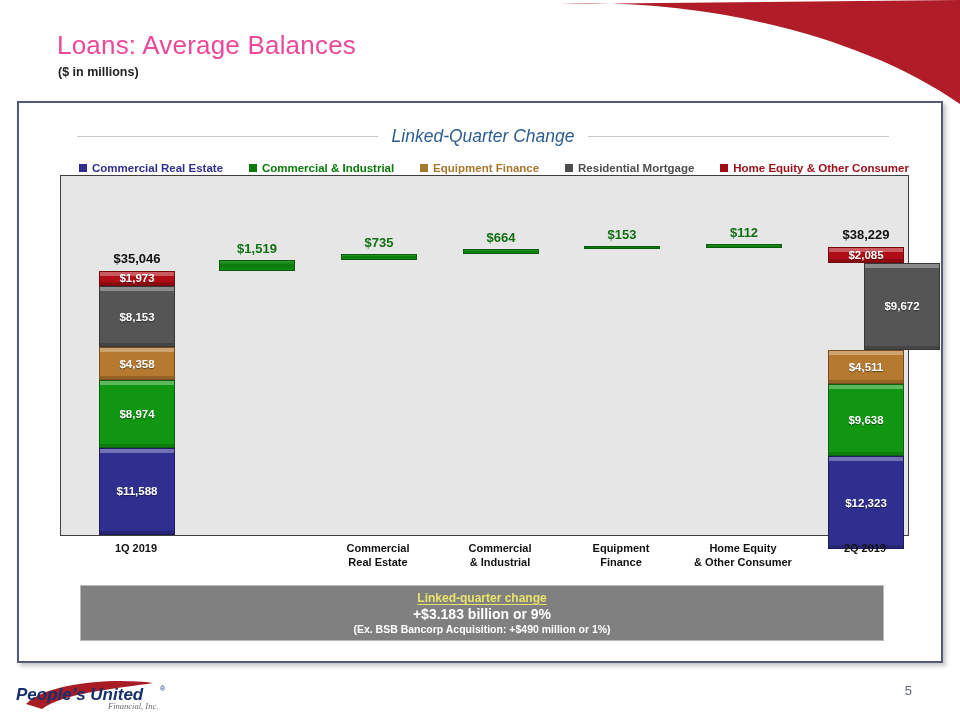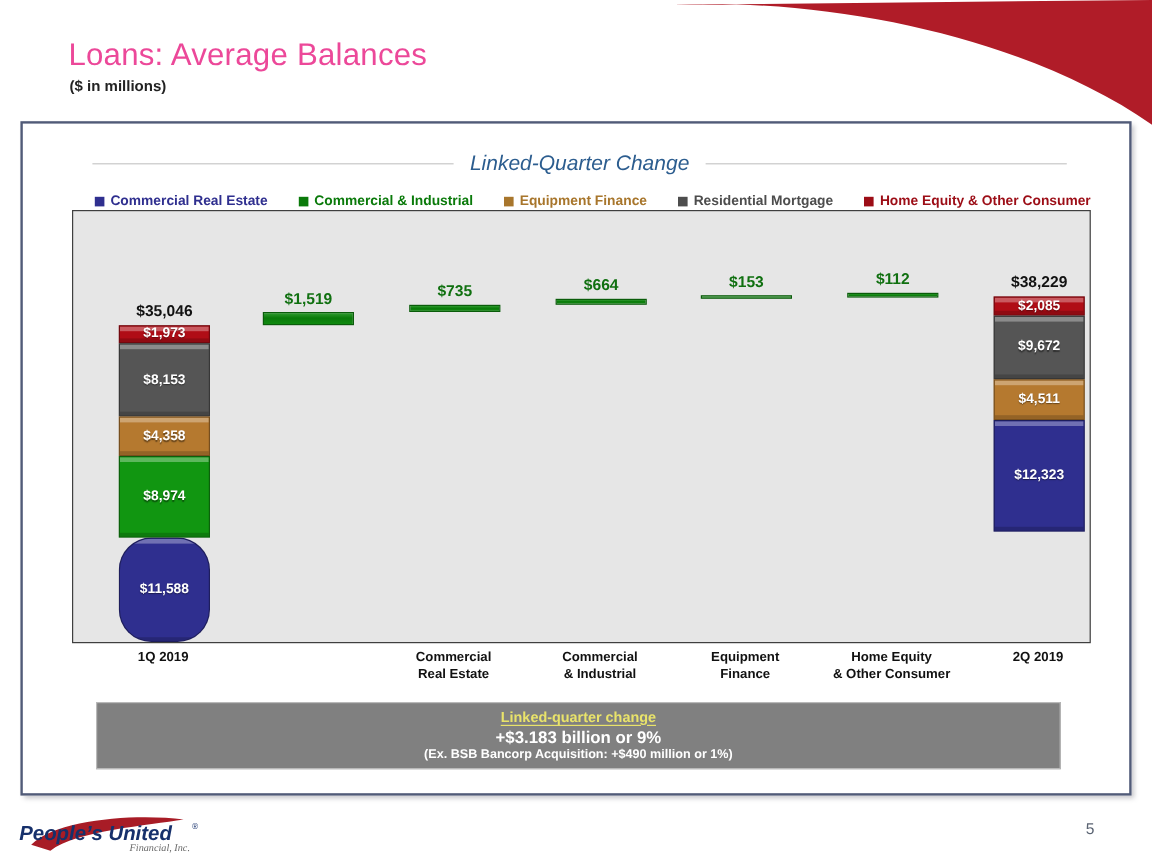--- a/index.html
+++ b/index.html
@@ -181,34 +181,37 @@
             </div>
             <div class="seg" style="height: 61.421px; background: rgb(85, 85, 85);">
               <span>$8,153</span>
             </div>
             <div class="seg" style="height: 32.8312px; background: rgb(181, 121, 47);">
               <span>$4,358</span>
             </div>
             <div class="seg" style="height: 67.6061px; background: rgb(17, 150, 17);">
               <span>$8,974</span>
             </div>
-            <div class="seg" style="height: 87.2988px; background: rgb(47, 47, 143); border-radius: 27px;">
+            <div class="seg" style="height: 87.2988px; background: rgb(47, 47, 143);">
               <span>$11,588</span>
             </div>
           </div>
           <div class="stack-total" style="left: 76px; bottom: 269.021px;">$35,046</div>
           <div class="col" style="left: 767px; width: 76px; height: 288px;">
             <div class="seg" style="height: 15.7074px; background: rgb(176, 13, 22);">
               <span>$2,085</span>
             </div>
-            <div class="seg" style="height: 53px; background: rgb(85, 85, 85);">
+            <div class="seg" style="height: 87px; background: rgb(85, 85, 85); margin-left: 36px;">
               <span>$9,672</span>
             </div>
             <div class="seg" style="height: 33.9838px; background: rgb(181, 121, 47);">
               <span>$4,511</span>
+            </div>
+            <div class="seg" style="height: 72.6083px; background: rgb(17, 150, 17);">
+              <span>$9,638</span>
             </div>
             <div class="seg" style="height: 92.8359px; background: rgb(47, 47, 143);">
               <span>$12,323</span>
             </div>
           </div>
           <div class="stack-total" style="left: 805px; bottom: 293px;">$38,229</div>
           <div class="delta-bar" style="left: 158px; width: 76px; height: 11.4435px; bottom: 264.021px;"></div>
           <div class="delta-label" style="left: 196px; bottom: 279.464px;">$1,519</div>
           <div class="delta-bar" style="left: 280px; width: 76px; height: 5.53716px; bottom: 275.464px;"></div>
           <div class="delta-label" style="left: 318px; bottom: 285.001px;">$735</div>

